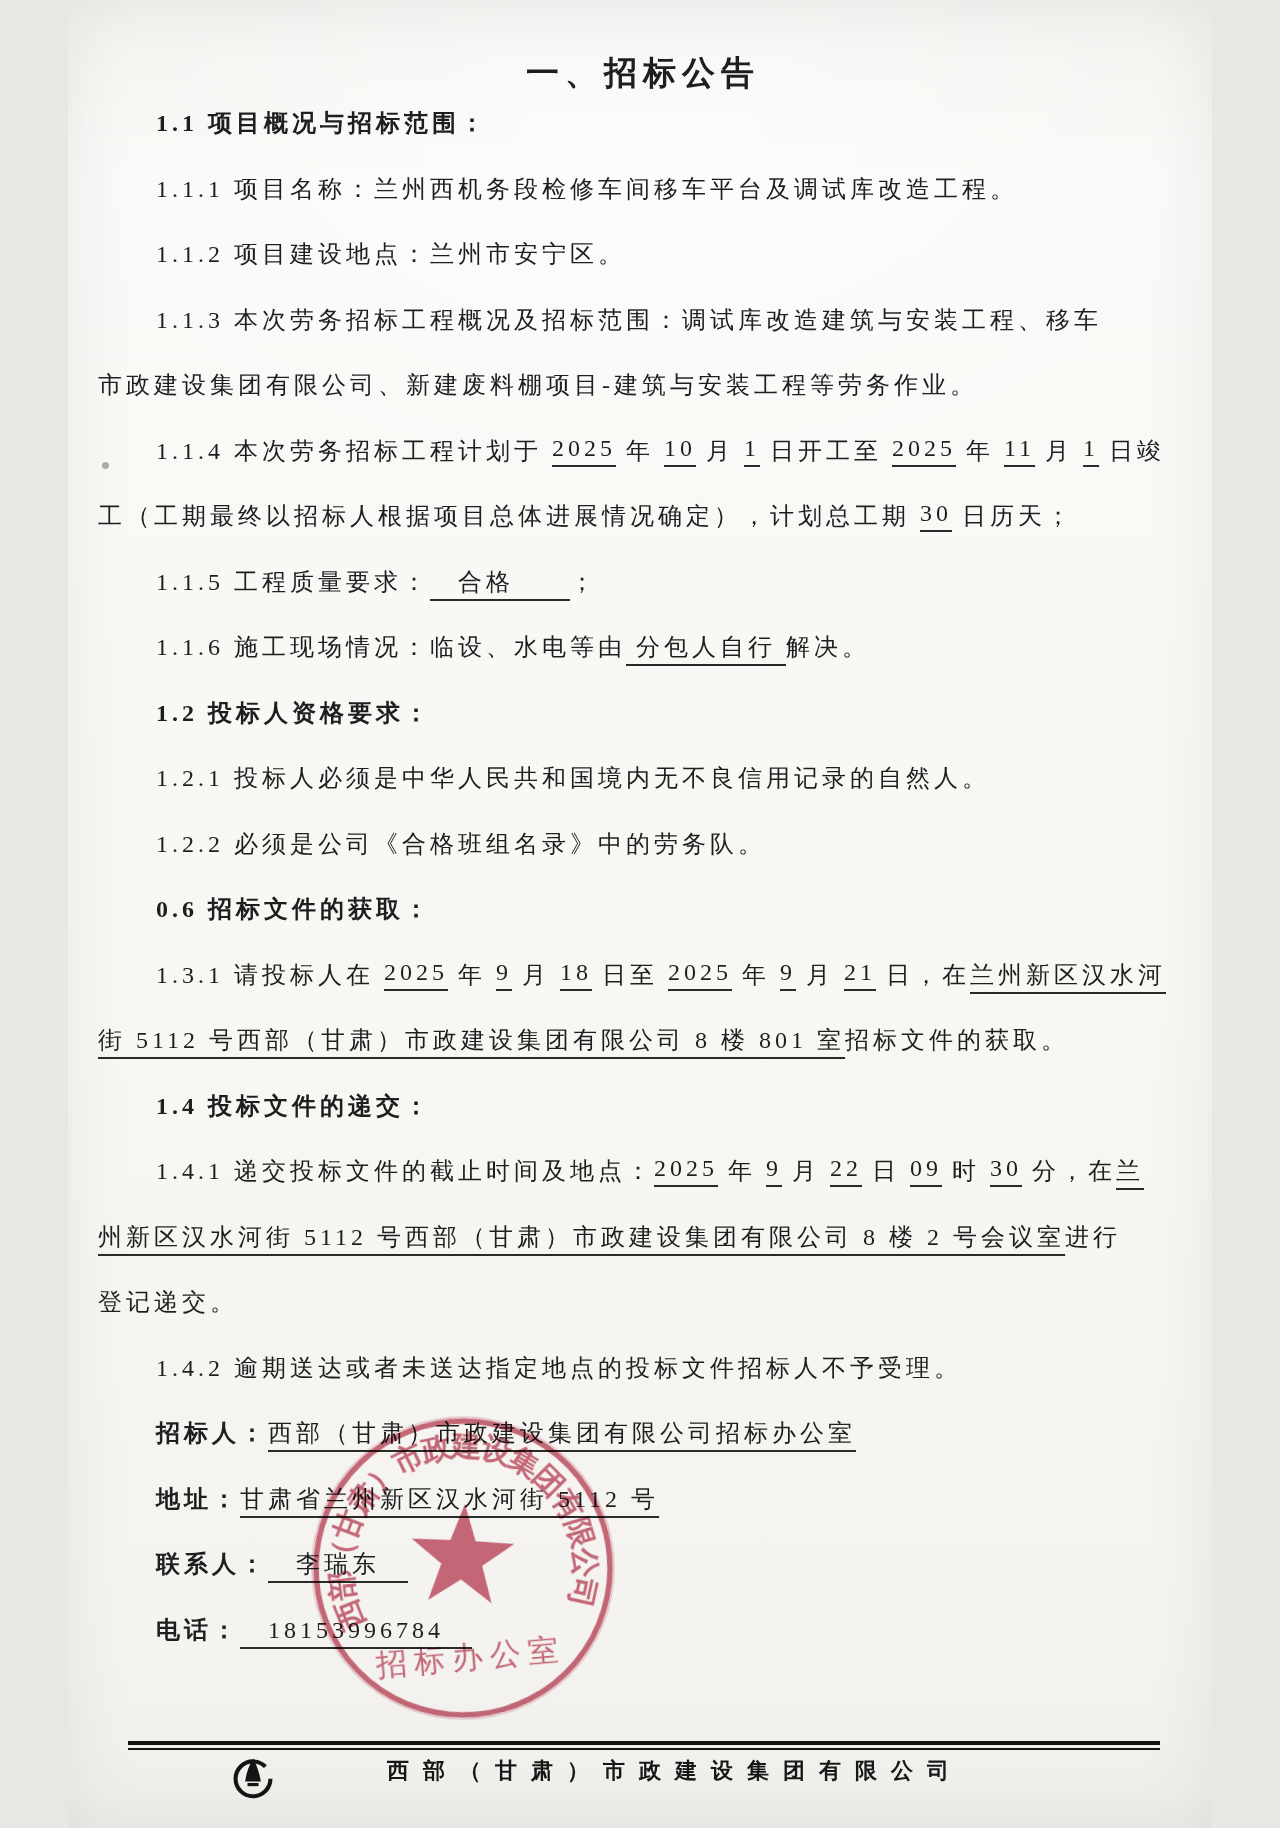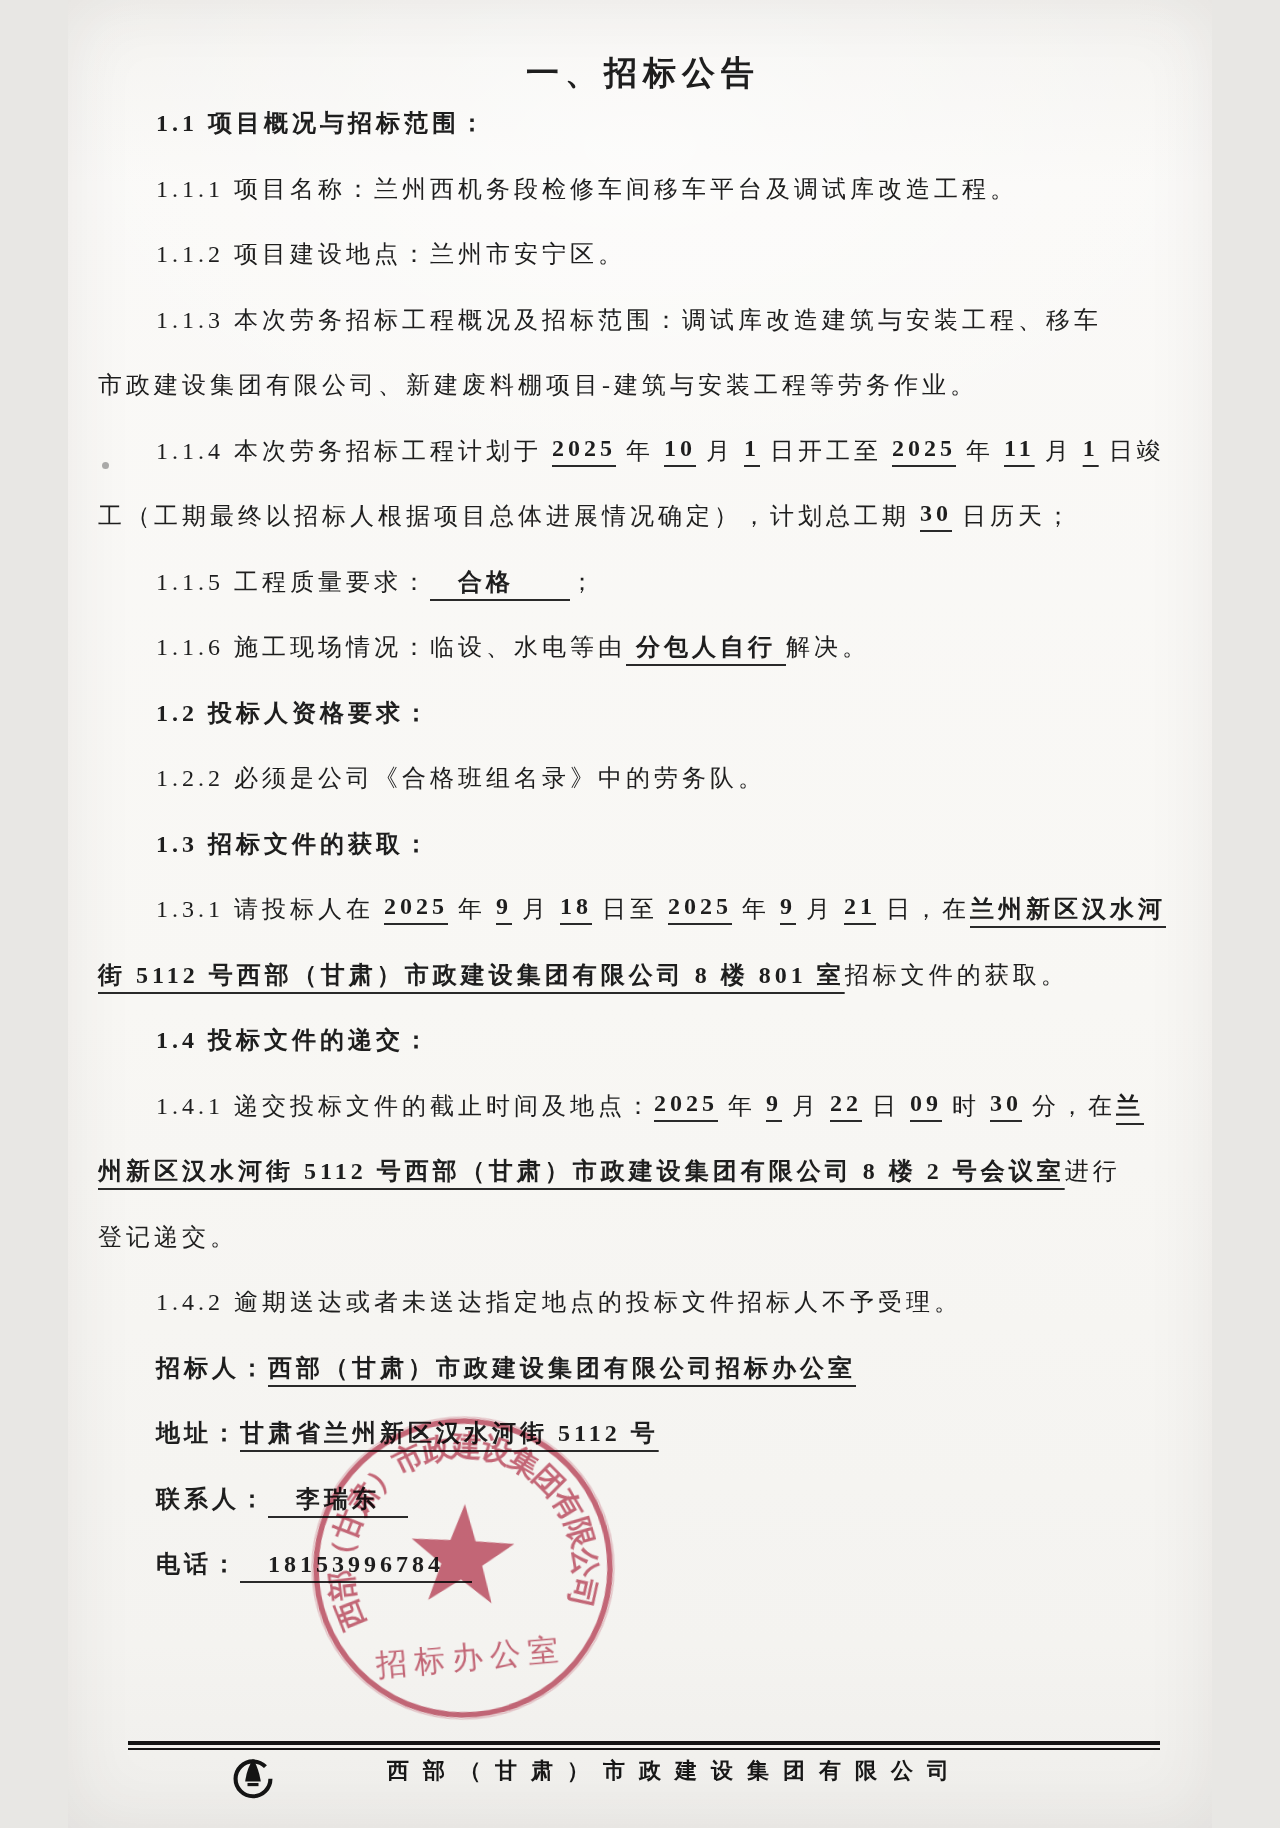--- a/index.html
+++ b/index.html
@@ -24,21 +24,20 @@
     height:65.5px;display:flex;align-items:flex-start;
     font-size:24px;letter-spacing:4px;white-space:pre;
   }
   .line.ind{padding-left:58px;}
   .line span{display:inline;}
   .u{
     text-decoration:underline;
     text-decoration-thickness:2.4px;
     text-underline-offset:9px;
     text-decoration-color:#2a2a2a;
-    font-weight:bold;
   }
   .b{font-weight:700;}
   .speck{
     position:absolute;left:34px;top:462px;width:7px;height:7px;border-radius:50%;
     background:#6a6a6a;opacity:.55;
   }
   
   .stamp{
     position:absolute;left:195px;top:1368px;width:400px;height:400px;
     transform:rotate(-5deg);
@@ -67,22 +66,23 @@
   <div class="line ind"><span class="b">1.1 项目概况与招标范围：</span></div>
       <div class="line ind"><span>1.1.1 项目名称：兰州西机务段检修车间移车平台及调试库改造工程。</span></div>
       <div class="line ind"><span>1.1.2 项目建设地点：兰州市安宁区。</span></div>
       <div class="line ind"><span>1.1.3 本次劳务招标工程概况及招标范围：调试库改造建筑与安装工程、移车</span></div>
       <div class="line"><span>市政建设集团有限公司、新建废料棚项目-建筑与安装工程等劳务作业。</span></div>
       <div class="line ind"><span>1.1.4 本次劳务招标工程计划于 </span><span class="u">2025</span><span> 年 </span><span class="u">10</span><span> 月 </span><span class="u">1</span><span> 日开工至 </span><span class="u">2025</span><span> 年 </span><span class="u">11</span><span> 月 </span><span class="u">1</span><span> 日竣</span></div>
       <div class="line"><span>工（工期最终以招标人根据项目总体进展情况确定），计划总工期 </span><span class="u">30</span><span> 日历天；</span></div>
       <div class="line ind"><span>1.1.5 工程质量要求：</span><span class="u">　合格　　</span><span>；</span></div>
       <div class="line ind"><span>1.1.6 施工现场情况：临设、水电等由</span><span class="u"> 分包人自行 </span><span>解决。</span></div>
       <div class="line ind"><span class="b">1.2 投标人资格要求：</span></div>
+      <div class="line ind"><span>1.2.1 投标人必须是中华人民共和国境内无不良信用记录的自然人。</span></div>
       <div class="line ind"><span>1.2.2 必须是公司《合格班组名录》中的劳务队。</span></div>
-      <div class="line ind"><span class="b">1.3 招标文件的获取：</span></div>
+      <div class="line ind"><span class="b">0.6 招标文件的获取：</span></div>
       <div class="line ind"><span>1.3.1 请投标人在 </span><span class="u">2025</span><span> 年 </span><span class="u">9</span><span> 月 </span><span class="u">18</span><span> 日至 </span><span class="u">2025</span><span> 年 </span><span class="u">9</span><span> 月 </span><span class="u">21</span><span> 日，在</span><span class="u">兰州新区汉水河</span></div>
       <div class="line"><span class="u">街 5112 号西部（甘肃）市政建设集团有限公司 8 楼 801 室</span><span>招标文件的获取。</span></div>
       <div class="line ind"><span class="b">1.4 投标文件的递交：</span></div>
       <div class="line ind"><span>1.4.1 递交投标文件的截止时间及地点：</span><span class="u">2025</span><span> 年 </span><span class="u">9</span><span> 月 </span><span class="u">22</span><span> 日 </span><span class="u">09</span><span> 时 </span><span class="u">30</span><span> 分，在</span><span class="u">兰</span></div>
       <div class="line"><span class="u">州新区汉水河街 5112 号西部（甘肃）市政建设集团有限公司 8 楼 2 号会议室</span><span>进行</span></div>
       <div class="line"><span>登记递交。</span></div>
       <div class="line ind"><span>1.4.2 逾期送达或者未送达指定地点的投标文件招标人不予受理。</span></div>
       <div class="line ind"><span class="b">招标人：</span><span class="u">西部（甘肃）市政建设集团有限公司招标办公室</span></div>
       <div class="line ind"><span class="b">地址：</span><span class="u">甘肃省兰州新区汉水河街 5112 号</span></div>
       <div class="line ind"><span class="b">联系人：</span><span class="u">　李瑞东　</span></div>

